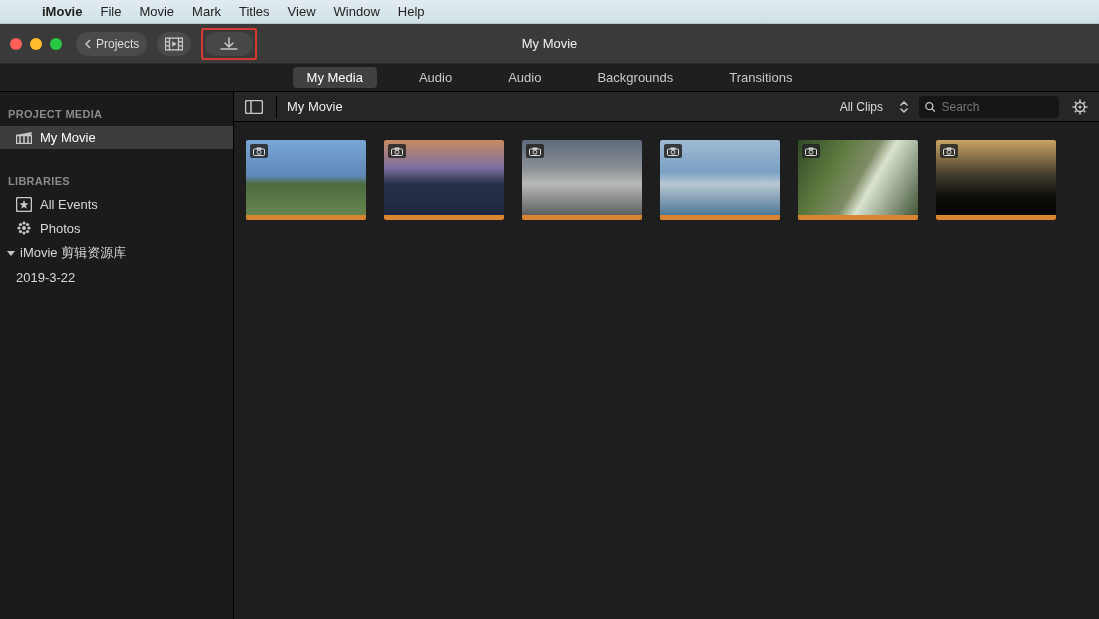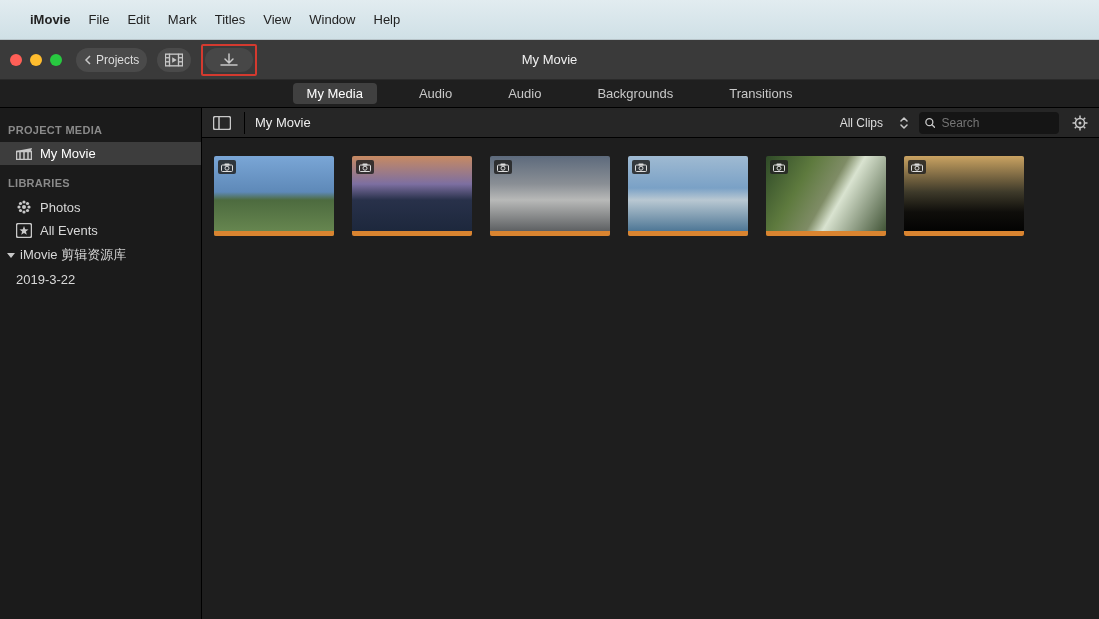--- a/index.html
+++ b/index.html
@@ -9,25 +9,25 @@
     font-family: -apple-system, "Helvetica Neue", Arial, sans-serif;
     font-size: 13px;
     color: #ccc;
     background: #1e1e1e;
     overflow: hidden;
     user-select: none;
   }
 
   
   .menubar {
-    height: 40px;
+    height: 24px;
     background: linear-gradient(#e2ecf0, #cfe0e6);
     display: flex;
     align-items: center;
-    padding: 0 12px;
+    padding: 0 24px;
     font-size: 13px;
     color: #222;
     gap: 18px;
     border-bottom: 1px solid #b8c4c9;
   }
   .menubar .apple {
     font-size: 14px;
   }
   .menubar .app-name { font-weight: 600; }
   .menubar span { cursor: default; }
@@ -107,21 +107,21 @@
   }
 
   
   .main {
     display: flex;
     height: calc(619px - 24px - 40px - 28px);
   }
 
   
   .sidebar {
-    width: 202px;
+    width: 234px;
     background: #1b1b1b;
     border-right: 1px solid #000;
     padding-top: 10px;
   }
   .section-header {
     color: #8a8a8a;
     font-size: 11px;
     font-weight: 600;
     padding: 6px 12px 6px 8px;
     letter-spacing: 0.3px;
@@ -247,21 +247,21 @@
   .icon-stroke { stroke: #c8c8c8; fill:none; stroke-width:1.5; }
 
 </style>
 </head>
 <body>
 
 <div class="menubar">
   <span class="apple"></span>
   <span class="app-name">iMovie</span>
   <span>File</span>
-  <span>Edit</span>
+  <span>Movie</span>
   <span>Mark</span>
   <span>Titles</span>
   <span>View</span>
   <span>Window</span>
   <span>Help</span>
 </div>
 
 <div class="titlebar">
   <div class="traffic">
     <div class="tl-close"></div>
@@ -317,43 +317,43 @@
       <svg width="16" height="13" viewBox="0 0 16 13">
         <rect x="0.5" y="4.5" width="15" height="8" class="icon-stroke"></rect>
         <path d="M0 4 L16 1 L15 4 Z" fill="#c8c8c8"></path>
         <line x1="4" y1="4.5" x2="4" y2="12.5" class="icon-stroke"></line>
         <line x1="8" y1="4.5" x2="8" y2="12.5" class="icon-stroke"></line>
         <line x1="12" y1="4.5" x2="12" y2="12.5" class="icon-stroke"></line>
       </svg>
       <span>My Movie</span>
     </div>
 
-    <div class="section-header" style="margin-top:6px">LIBRARIES</div>
+    <div class="section-header" style="margin-top:20px">LIBRARIES</div>
+
+    <div class="side-item">
+      <svg width="16" height="15" viewBox="0 0 16 15">
+        <rect x="0.5" y="0.5" width="15" height="14" rx="2" class="icon-stroke"></rect>
+        <path d="M8 3 L9.2 6.2 L12.5 6.4 L9.9 8.5 L10.8 11.8 L8 9.9 L5.2 11.8 L6.1 8.5 L3.5 6.4 L6.8 6.2 Z" fill="#c8c8c8"></path>
+      </svg>
+      <span>All Events</span>
+    </div>
 
     <div class="side-item">
       <svg width="16" height="16" viewBox="0 0 16 16">
         <circle cx="8" cy="8" r="2" fill="#c8c8c8"></circle>
         <circle cx="8" cy="3" r="1.6" fill="#c8c8c8"></circle>
         <circle cx="8" cy="13" r="1.6" fill="#c8c8c8"></circle>
         <circle cx="3" cy="8" r="1.6" fill="#c8c8c8"></circle>
         <circle cx="13" cy="8" r="1.6" fill="#c8c8c8"></circle>
         <circle cx="4.5" cy="4.5" r="1.6" fill="#c8c8c8"></circle>
         <circle cx="11.5" cy="4.5" r="1.6" fill="#c8c8c8"></circle>
         <circle cx="4.5" cy="11.5" r="1.6" fill="#c8c8c8"></circle>
         <circle cx="11.5" cy="11.5" r="1.6" fill="#c8c8c8"></circle>
       </svg>
       <span>Photos</span>
-    </div>
-
-    <div class="side-item">
-      <svg width="16" height="15" viewBox="0 0 16 15">
-        <rect x="0.5" y="0.5" width="15" height="14" rx="2" class="icon-stroke"></rect>
-        <path d="M8 3 L9.2 6.2 L12.5 6.4 L9.9 8.5 L10.8 11.8 L8 9.9 L5.2 11.8 L6.1 8.5 L3.5 6.4 L6.8 6.2 Z" fill="#c8c8c8"></path>
-      </svg>
-      <span>All Events</span>
     </div>
 
     <div class="side-tree">
       <svg width="10" height="10" viewBox="0 0 10 10">
           <path d="M1 3 L9 3 L5 8 Z" fill="#c8c8c8"></path>
         </svg>
       <span>iMovie 剪辑资源库</span>
     </div>
     <div class="side-item side-sub">
       <span>2019-3-22</span>

